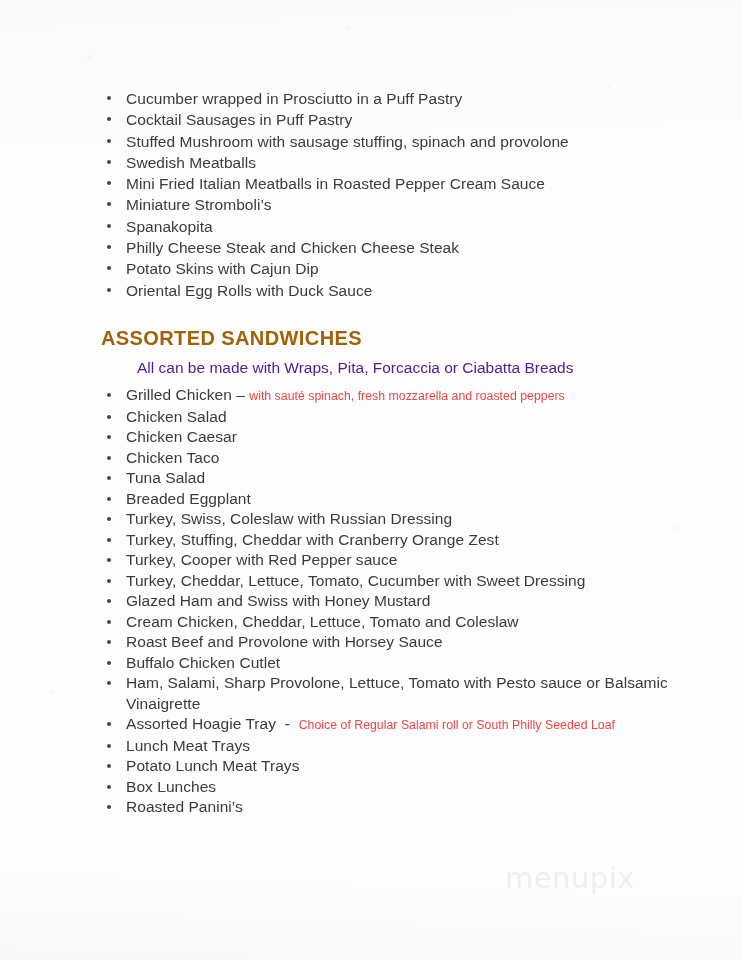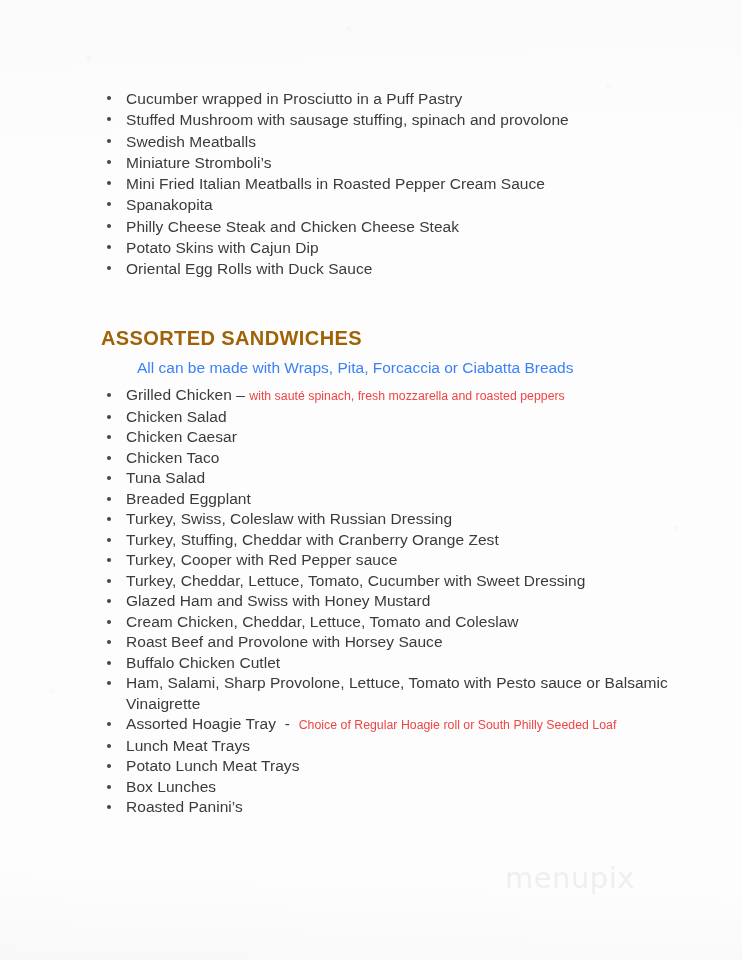--- a/index.html
+++ b/index.html
@@ -92,21 +92,21 @@
     font-weight: bold;
     letter-spacing: 0.4px;
     width: 545px;
     margin: 0 0 9px 0;
     color: #a16207;
   }
   #sandwich-subtitle {
     font-size: 15.5px;
     margin: 7px 0 8px 0;
     padding-left: 36px;
-    color: #3b82f6;
+    color: #4c1d95;
   }
   #sandwich-list li.menu-item {
     line-height: 20.5px;
   }
 
   #watermark {
     position: absolute;
     left: 505px;
     top: 861px;
     font-size: 29px;
@@ -119,24 +119,25 @@
 </head>
 <body>
 
 <div id="page">
   <div id="scan-noise"></div>
 
   <div id="content">
 
     <ul id="appetizer-list" class="menu-list">
         <li class="menu-item"><span class="item-main">Cucumber wrapped in Prosciutto in a Puff Pastry</span></li>
+        <li class="menu-item"><span class="item-main">Cocktail Sausages in Puff Pastry</span></li>
         <li class="menu-item"><span class="item-main">Stuffed Mushroom with sausage stuffing, spinach and provolone</span></li>
         <li class="menu-item"><span class="item-main">Swedish Meatballs</span></li>
+        <li class="menu-item"><span class="item-main">Mini Fried Italian Meatballs in Roasted Pepper Cream Sauce</span></li>
         <li class="menu-item"><span class="item-main">Miniature Stromboli’s</span></li>
-        <li class="menu-item"><span class="item-main">Mini Fried Italian Meatballs in Roasted Pepper Cream Sauce</span></li>
         <li class="menu-item"><span class="item-main">Spanakopita</span></li>
         <li class="menu-item"><span class="item-main">Philly Cheese Steak and Chicken Cheese Steak</span></li>
         <li class="menu-item"><span class="item-main">Potato Skins with Cajun Dip</span></li>
         <li class="menu-item"><span class="item-main">Oriental Egg Rolls with Duck Sauce</span></li>
       </ul>
 
     <div id="sandwich-section">
       <div id="sandwich-heading">ASSORTED SANDWICHES</div>
       <div id="sandwich-subtitle">All can be made with Wraps, Pita, Forcaccia or Ciabatta Breads</div>
       <ul id="sandwich-list" class="menu-list">
@@ -148,21 +149,21 @@
           <li class="menu-item"><span class="item-main">Breaded Eggplant</span></li>
           <li class="menu-item"><span class="item-main">Turkey, Swiss, Coleslaw with Russian Dressing</span></li>
           <li class="menu-item"><span class="item-main">Turkey, Stuffing, Cheddar with Cranberry Orange Zest</span></li>
           <li class="menu-item"><span class="item-main">Turkey, Cooper with Red Pepper sauce</span></li>
           <li class="menu-item"><span class="item-main">Turkey, Cheddar, Lettuce, Tomato, Cucumber with Sweet Dressing</span></li>
           <li class="menu-item"><span class="item-main">Glazed Ham and Swiss with Honey Mustard</span></li>
           <li class="menu-item"><span class="item-main">Cream Chicken, Cheddar, Lettuce, Tomato and Coleslaw</span></li>
           <li class="menu-item"><span class="item-main">Roast Beef and Provolone with Horsey Sauce</span></li>
           <li class="menu-item"><span class="item-main">Buffalo Chicken Cutlet</span></li>
           <li class="menu-item"><span class="item-main">Ham, Salami, Sharp Provolone, Lettuce, Tomato with Pesto sauce or Balsamic Vinaigrette</span></li>
-          <li class="menu-item"><span class="item-main">Assorted Hoagie Tray  -  </span><span class="item-note">Choice of Regular Hoagie roll or South Philly Seeded Loaf</span></li>
+          <li class="menu-item"><span class="item-main">Assorted Hoagie Tray  -  </span><span class="item-note">Choice of Regular Salami roll or South Philly Seeded Loaf</span></li>
           <li class="menu-item"><span class="item-main">Lunch Meat Trays</span></li>
           <li class="menu-item"><span class="item-main">Potato Lunch Meat Trays</span></li>
           <li class="menu-item"><span class="item-main">Box Lunches</span></li>
           <li class="menu-item"><span class="item-main">Roasted Panini’s</span></li>
         </ul>
     </div>
 
     <div id="watermark">menupix</div>
   </div>
 </div>

